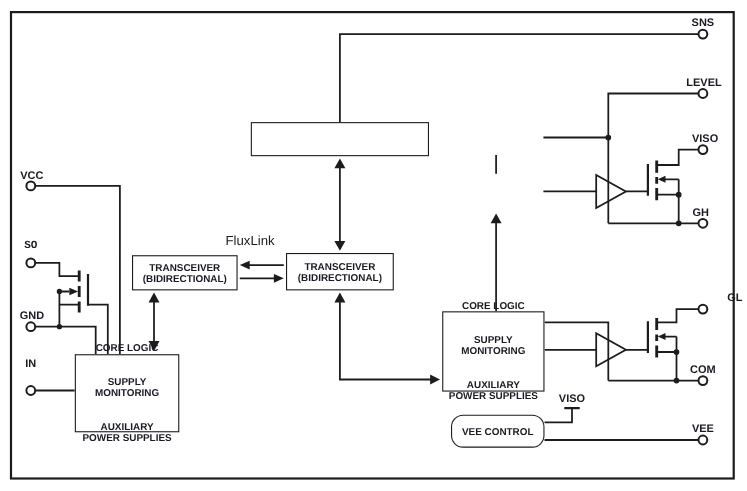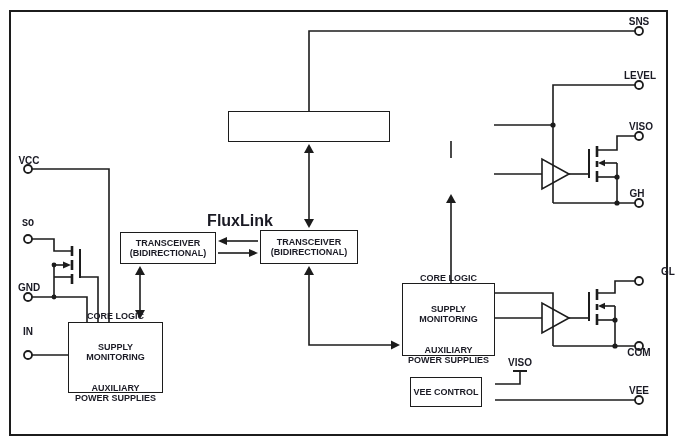--- a/index.html
+++ b/index.html
@@ -18,22 +18,22 @@
     align-items:center;justify-content:center;text-align:center;
     color:#1a1a24;font-weight:bold;font-size:9px;line-height:10.5px;
     letter-spacing:0px;
   }
   .box .gap{margin-top:20px;}
   .pin-label{
     position:absolute;width:48px;margin-left:-24px;text-align:center;
     color:#1a1a24;font-weight:bold;font-size:10px;line-height:10px;
   }
   .fluxlink{
-    position:absolute;width:70px;margin-left:-35px;text-align:center;
-    color:#1a1a24;font-weight:bold;font-size:16px;
+    position:absolute;width:70px;margin-left:-35px;
+    color:#1a1a24;font-weight:normal;font-size:12px;
   }
 </style>
 </head>
 <body>
 
 <div id="stage">
   <div id="frame"></div>
 
   <svg class="wires" viewBox="0 0 679 446">
     <g stroke="#1c1c1c" stroke-width="1.6" fill="none">
@@ -174,31 +174,31 @@
   <div class="box" style="left:402px;top:283px;width:93px;height:73px;">
     <div>CORE LOGIC</div>
     <div class="gap">SUPPLY</div>
     <div>MONITORING</div>
     <div class="gap">AUXILIARY</div>
     <div>POWER SUPPLIES</div>
   </div>
 
 
 
-  <div class="box" style="left:410px;top:377px;width:72px;height:30px;">
+  <div class="box" style="left:410px;top:377px;width:85px;height:30px;border-radius:11px;">
     <div>VEE CONTROL</div>
   </div>
 
   <div class="pin-label" style="left:29px;top:156px;">VCC</div>
   <div class="pin-label" style="left:28px;top:219px;font-family:Liberation Mono, monospace;">SO</div>
   <div class="pin-label" style="left:29px;top:283px;">GND</div>
   <div class="pin-label" style="left:28px;top:327px;">IN</div>
   <div class="pin-label" style="left:639px;top:17px;">SNS</div>
   <div class="pin-label" style="left:640px;top:71px;">LEVEL</div>
   <div class="pin-label" style="left:641px;top:122px;">VISO</div>
   <div class="pin-label" style="left:637px;top:189px;">GH</div>
   <div class="pin-label" style="left:668px;top:267px;">GL</div>
-  <div class="pin-label" style="left:639px;top:348px;">COM</div>
+  <div class="pin-label" style="left:639px;top:332px;">COM</div>
   <div class="pin-label" style="left:639px;top:386px;">VEE</div>
   <div class="pin-label" style="left:520px;top:358px;">VISO</div>
 
   <div class="fluxlink" style="left:240px;top:212px;">FluxLink</div>
 </div>
 
 </body></html>

